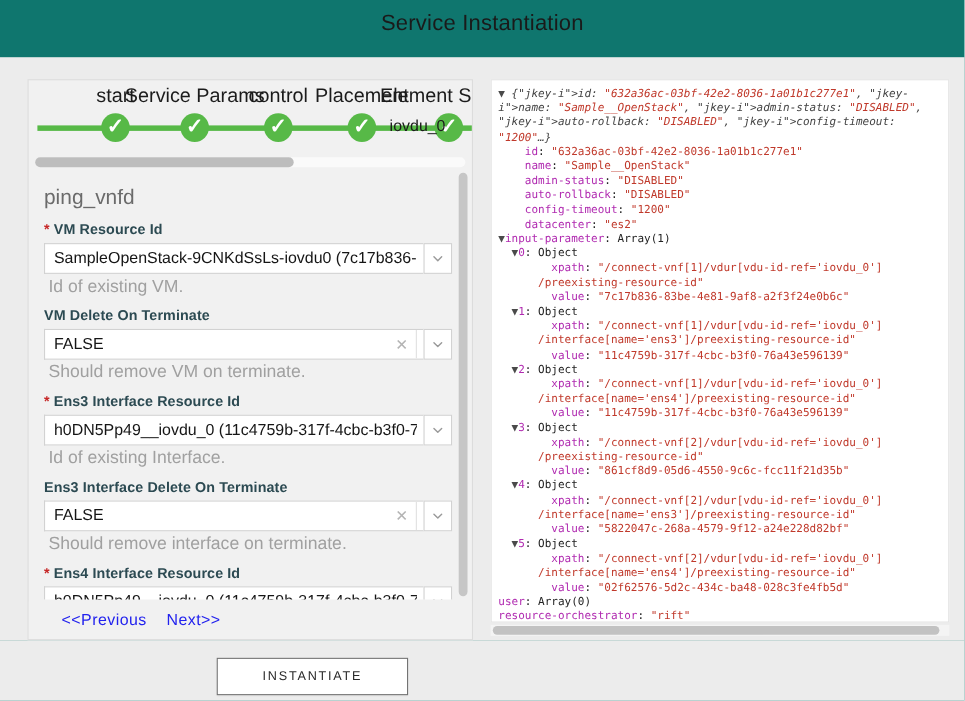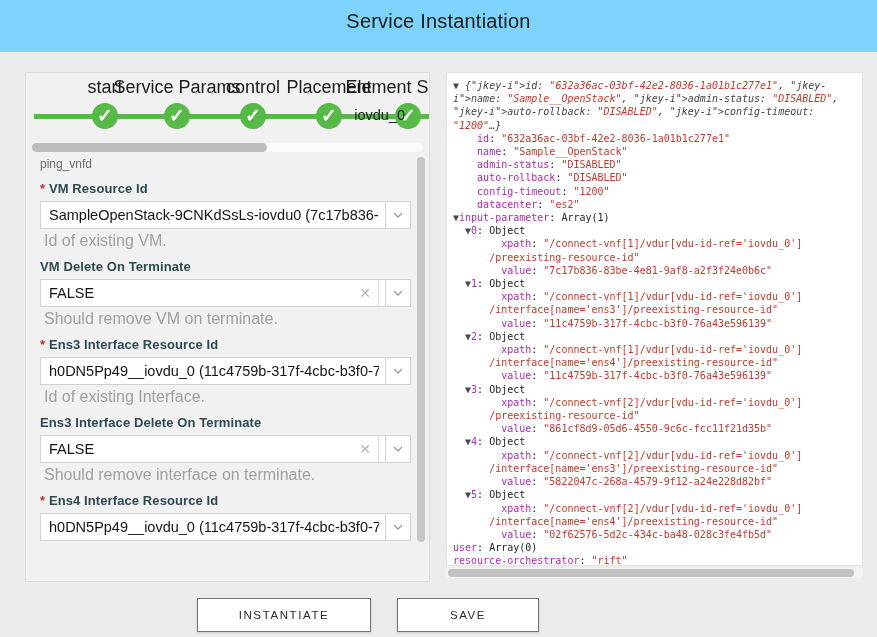--- a/index.html
+++ b/index.html
@@ -2,21 +2,21 @@
 <html><head>
 <meta charset="utf-8">
 <style>
   html, body {
     margin: 0; padding: 0;
     width: 877px; height: 637px;
     background: #ffffff;
     font-family: "Liberation Sans", sans-serif;
     overflow: hidden;
   }
-  #page { position: relative; width: 877px; height: 637px; background: #7dd3fc; }
+  #page { position: relative; width: 877px; height: 637px; background: #0f766e; }
 
   
   .page-title {
     position: absolute; top: 10px; left: 0; width: 877px;
     text-align: center;
     font-size: 20px; color: #1a1a1a; font-weight: 400;
     letter-spacing: .2px;
   }
 
   
@@ -74,21 +74,21 @@
   .vscroll-track {
     position: absolute; right: 4px; top: 80px; bottom: 38px; width: 8px;
     background: #f1f1f1;
   }
   .vscroll-thumb {
     position: absolute; right: 4px; top: 84px; width: 8px; height: 385px;
     background: #c6c6c6; border-radius: 5px;
   }
 
   .vnfd-name {
-    font-size: 12px; color: #6b6b6b; margin: 4px 0 10px 0; font-weight: 400;
+    font-size: 19px; color: #6b6b6b; margin: 16px 0 10px 0; font-weight: 400;
   }
   .group-tag {
     position: absolute; right: 24px; top: 34px;
     font-size: 14.5px; color: #1b1b1b; font-weight: 400;
   }
 
   .field { margin-bottom: 2px; position: relative; }
   .field-label {
     font-size: 13px; font-weight: 700; color: #2c4a52; margin-bottom: 5px;
     letter-spacing: .1px;
@@ -293,20 +293,24 @@
             <div class="hint">Id of existing Interface.</div>
           </div>
         </div>
     </div>
 
     <div class="group-tag">iovdu_0</div>
 
     <div class="vscroll-track"></div>
     <div class="vscroll-thumb"></div>
 
+    <div class="nav-links">
+      <span class="nav-link">&lt;&lt;Previous</span>
+      <span class="nav-link">Next&gt;&gt;</span>
+    </div>
   </div>
 
   <div class="json-panel">
     <div id="json-summary" class="jline" style="white-space: normal;"><span class="tri">▼ </span><span class="jbrace" style="white-space: normal;">{<span class="&lt;span">"jkey-i"</span>&gt;id: <span class="jstr-i">"632a36ac-03bf-42e2-8036-1a01b1c277e1"</span>, <span class="&lt;span">"jkey-i"</span>&gt;name: <span class="jstr-i">"Sample__OpenStack"</span>, <span class="&lt;span">"jkey-i"</span>&gt;admin-status: <span class="jstr-i">"DISABLED"</span>, <span class="&lt;span">"jkey-i"</span>&gt;auto-rollback: <span class="jstr-i">"DISABLED"</span>, <span class="&lt;span">"jkey-i"</span>&gt;config-timeout: <span class="jstr-i">"1200"</span>…}</span></div>
     <div id="json-lines">
         <div class="jline">    <span class="jkey">id</span><span class="jplain">: </span><span class="jstr">"632a36ac-03bf-42e2-8036-1a01b1c277e1"</span></div>
         <div class="jline">    <span class="jkey">name</span><span class="jplain">: </span><span class="jstr">"Sample__OpenStack"</span></div>
         <div class="jline">    <span class="jkey">admin-status</span><span class="jplain">: </span><span class="jstr">"DISABLED"</span></div>
         <div class="jline">    <span class="jkey">auto-rollback</span><span class="jplain">: </span><span class="jstr">"DISABLED"</span></div>
         <div class="jline">    <span class="jkey">config-timeout</span><span class="jplain">: </span><span class="jstr">"1200"</span></div>
@@ -339,16 +343,15 @@
         <div class="jline"><span class="jkey">user</span><span class="jplain">: </span><span class="jplain">Array(0)</span></div>
         <div class="jline"><span class="jkey">resource-orchestrator</span><span class="jplain">: </span><span class="jstr">"rift"</span></div>
       </div>
   </div>
   <div class="json-hscroll">
     <div class="thumb"></div>
   </div>
 
   <div class="footer">
     <div class="btn btn-instantiate">INSTANTIATE</div>
-    <div class="btn btn-save">SAVE</div>
   </div>
 
 </div>
 
 </body></html>

